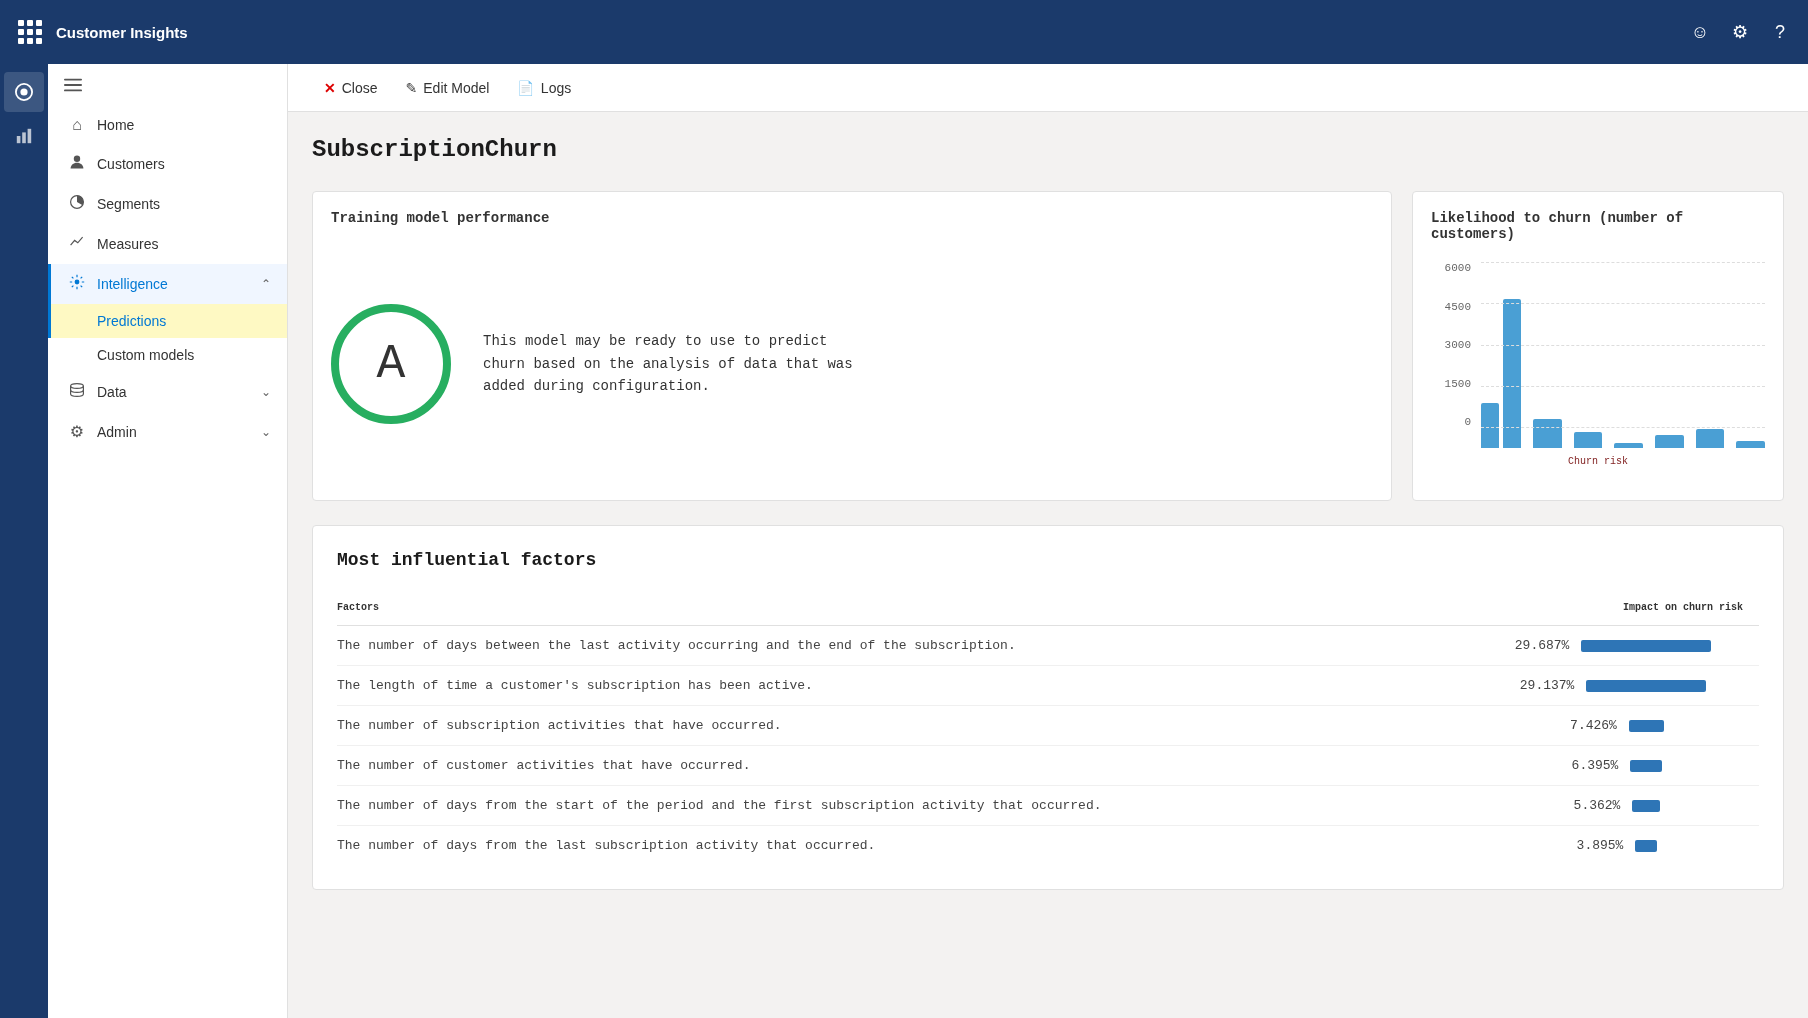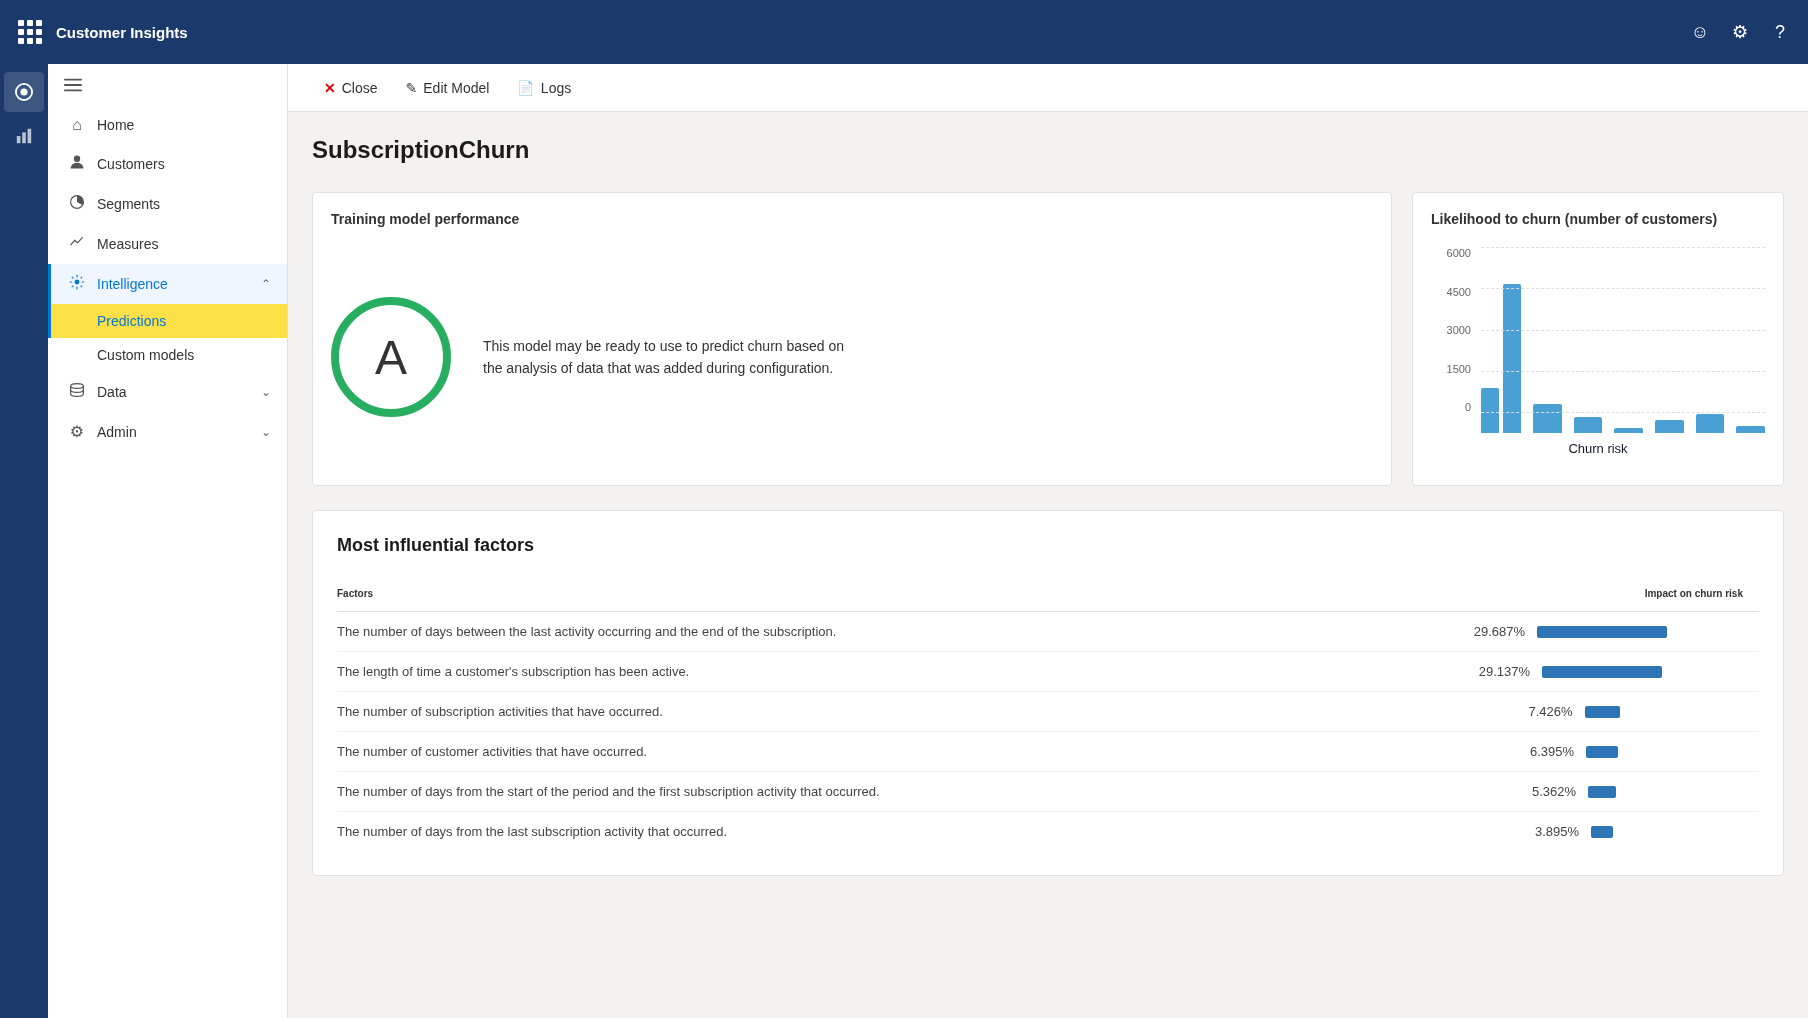--- a/index.html
+++ b/index.html
@@ -80,21 +80,21 @@
     .nav-item-icon { font-size: 16px; color: #555; width: 20px; text-align: center; }
     .nav-item.active .nav-item-icon { color: #0078d4; }
     .nav-sub-item {
       display: flex; align-items: center;
       padding: 9px 16px 9px 46px;
       cursor: pointer;
       color: #333;
       font-size: 14px;
       border-left: 3px solid transparent;
     }
-    .nav-sub-item.active { border-left: 3px solid #0078d4; background: #fde047; color: #0078d4; font-weight: 500; }
+    .nav-sub-item.active { border-left: 3px solid #0078d4; background: #fef9c3; color: #0078d4; font-weight: 500; }
     .nav-arrow { margin-left: auto; font-size: 12px; color: #666; }
 
     
     .main-content {
       flex: 1;
       background: #f3f2f1;
       overflow-y: auto;
       display: flex;
       flex-direction: column;
     }
@@ -120,20 +120,21 @@
       border: none; background: transparent;
     }
 
     
     .page-content {
       padding: 24px;
       display: flex;
       flex-direction: column;
       gap: 24px;
       flex: 1;
+      font-family: Liberation Mono, monospace;
     }
     .page-title {
       font-size: 24px;
       font-weight: 600;
       color: #1b1b1b;
       margin-bottom: 4px;
     }
 
     
     .cards-row {
@@ -257,22 +258,22 @@
       margin-top: 2px;
     }
     .chart-x-label {
       font-size: 11px;
       color: #666;
       flex: 1;
       text-align: center;
     }
     .chart-x-axis-label {
       text-align: center;
-      font-size: 13px;
-      color: #0f172a;
+      font-size: 10px;
+      color: #7f1d1d;
       margin-top: 4px;
     }
 
     
     .factors-card {
       background: white;
       border-radius: 4px;
       border: 1px solid #e0e0e0;
       padding: 24px;
     }

